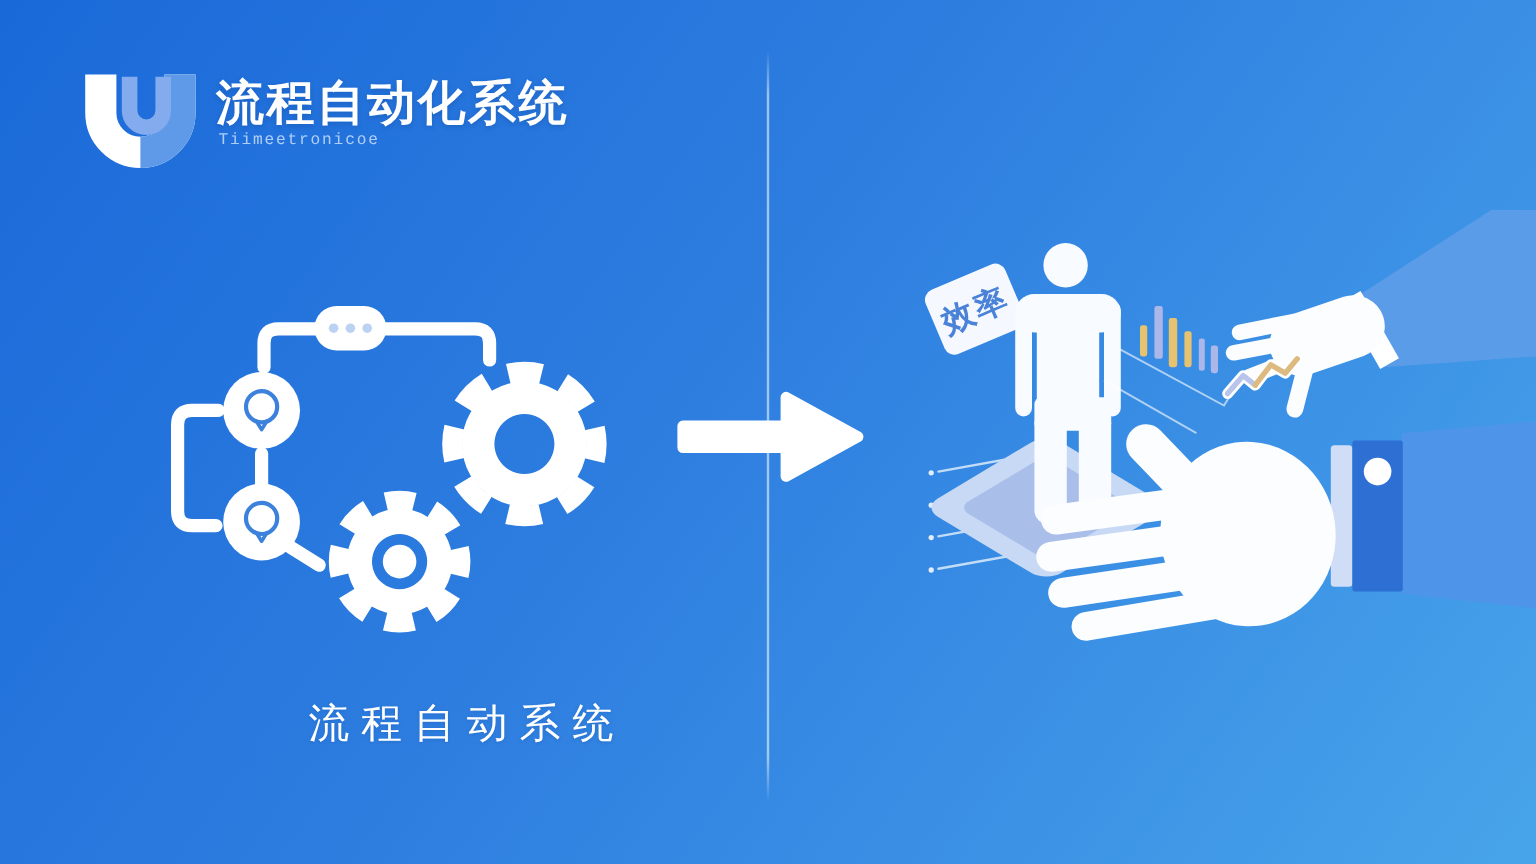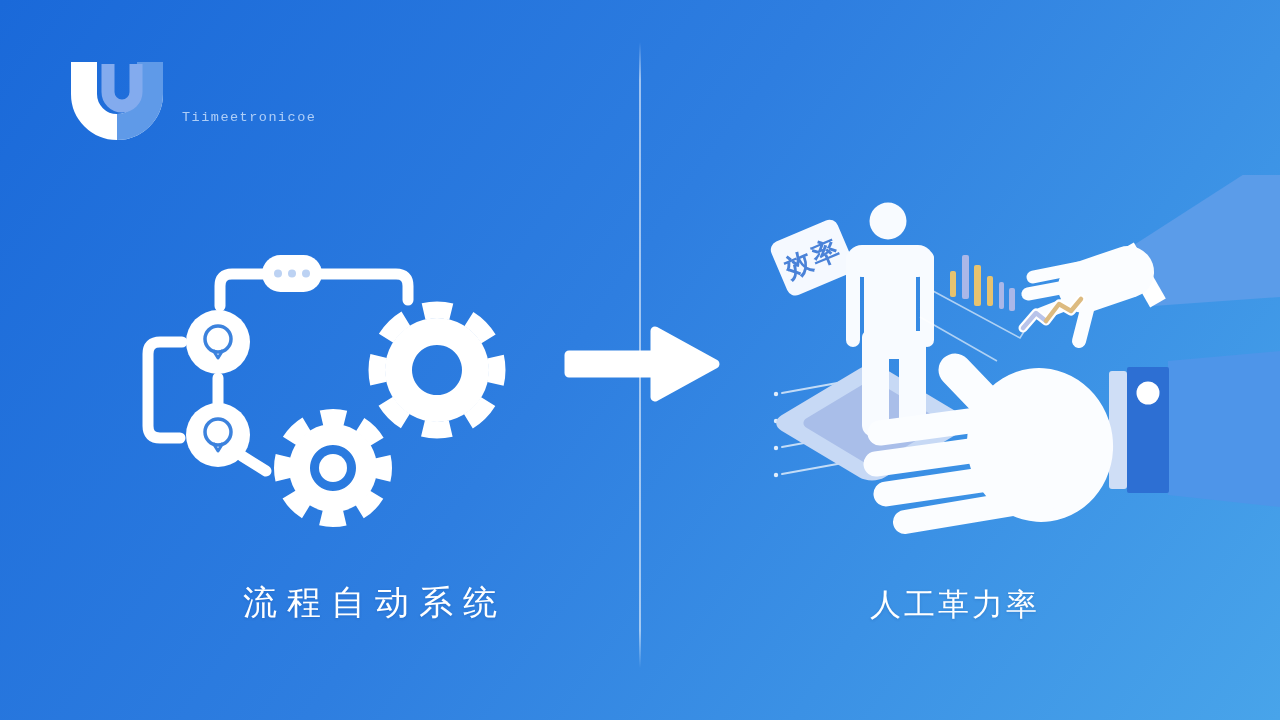--- a/index.html
+++ b/index.html
@@ -27,38 +27,39 @@
   }
   
   .workflow{left:120px;top:228px;width:420px;height:305px;}
   .arrow{left:555px;top:315px;width:170px;height:95px;}
   .result{left:740px;top:175px;width:540px;height:370px;}
   
   .caption{
     color:#ffffff;font-weight:500;text-align:center;white-space:nowrap;
     text-shadow:0 1px 3px rgba(10,50,120,.2);
   }
-  .caption-left{left:225px;top:580px;width:300px;font-size:34px;letter-spacing:10px;}
+  .caption-left{left:239px;top:580px;width:300px;font-size:34px;letter-spacing:10px;}
   .caption-right{left:805px;top:584px;width:300px;font-size:31px;letter-spacing:3px;}
 </style>
 </head>
 <body>
 
 <div class="stage">
 
   <svg class="abs logo" viewBox="0 0 98 86" aria-hidden="true">
     <defs>
       <clipPath id="rightHalf">
           <rect x="49" y="0" width="49" height="86"></rect>
         </clipPath>
     </defs>
     <path d="M16,4 V36 A33,33 0 0 0 82,36 V4" fill="none" stroke="#ffffff" stroke-width="26"></path>
     <path d="M16,4 V36 A33,33 0 0 0 82,36 V4" fill="none" stroke="#5f9ae8" stroke-width="26" clip-path="url(#rightHalf)"></path>
     <path d="M40,6 V34 A14,14 0 0 0 68,34 V6" fill="none" stroke="#83abee" stroke-width="13"></path>
   </svg>
+  <h1 class="abs title" style="margin:0">流程自动化系统</h1>
   <div class="abs subtitle">Tiimeetronicoe</div>
 
   <div class="abs divider"></div>
 
   <svg class="abs workflow" viewBox="0 0 420 305" aria-hidden="true">
     <g stroke="#ffffff" stroke-width="11" fill="none" stroke-linecap="round" stroke-linejoin="round">
       <path d="M146,46 H112 Q100,46 100,58 V78"></path>
       <path d="M198,46 H276 Q288,46 288,58 V72"></path>
       <path d="M62,114 H40 Q28,114 28,126 V198 Q28,210 40,210 H60"></path>
       <path d="M98,150 V178"></path>
@@ -176,15 +177,14 @@
         <line x1="215" y1="195" x2="262" y2="244" stroke-width="33"></line>
         <line x1="140" y1="258" x2="288" y2="238" stroke-width="25"></line>
         <line x1="136" y1="289" x2="295" y2="267" stroke-width="25"></line>
         <line x1="146" y1="319" x2="302" y2="296" stroke-width="25"></line>
         <line x1="165" y1="347" x2="308" y2="323" stroke-width="24"></line>
       </g>
     </g>
   </svg>
 
   <div class="abs caption caption-left">流程自动系统</div>
-  <div class="abs caption caption-right">人工革力率</div>
 
 </div>
 
 </body></html>

